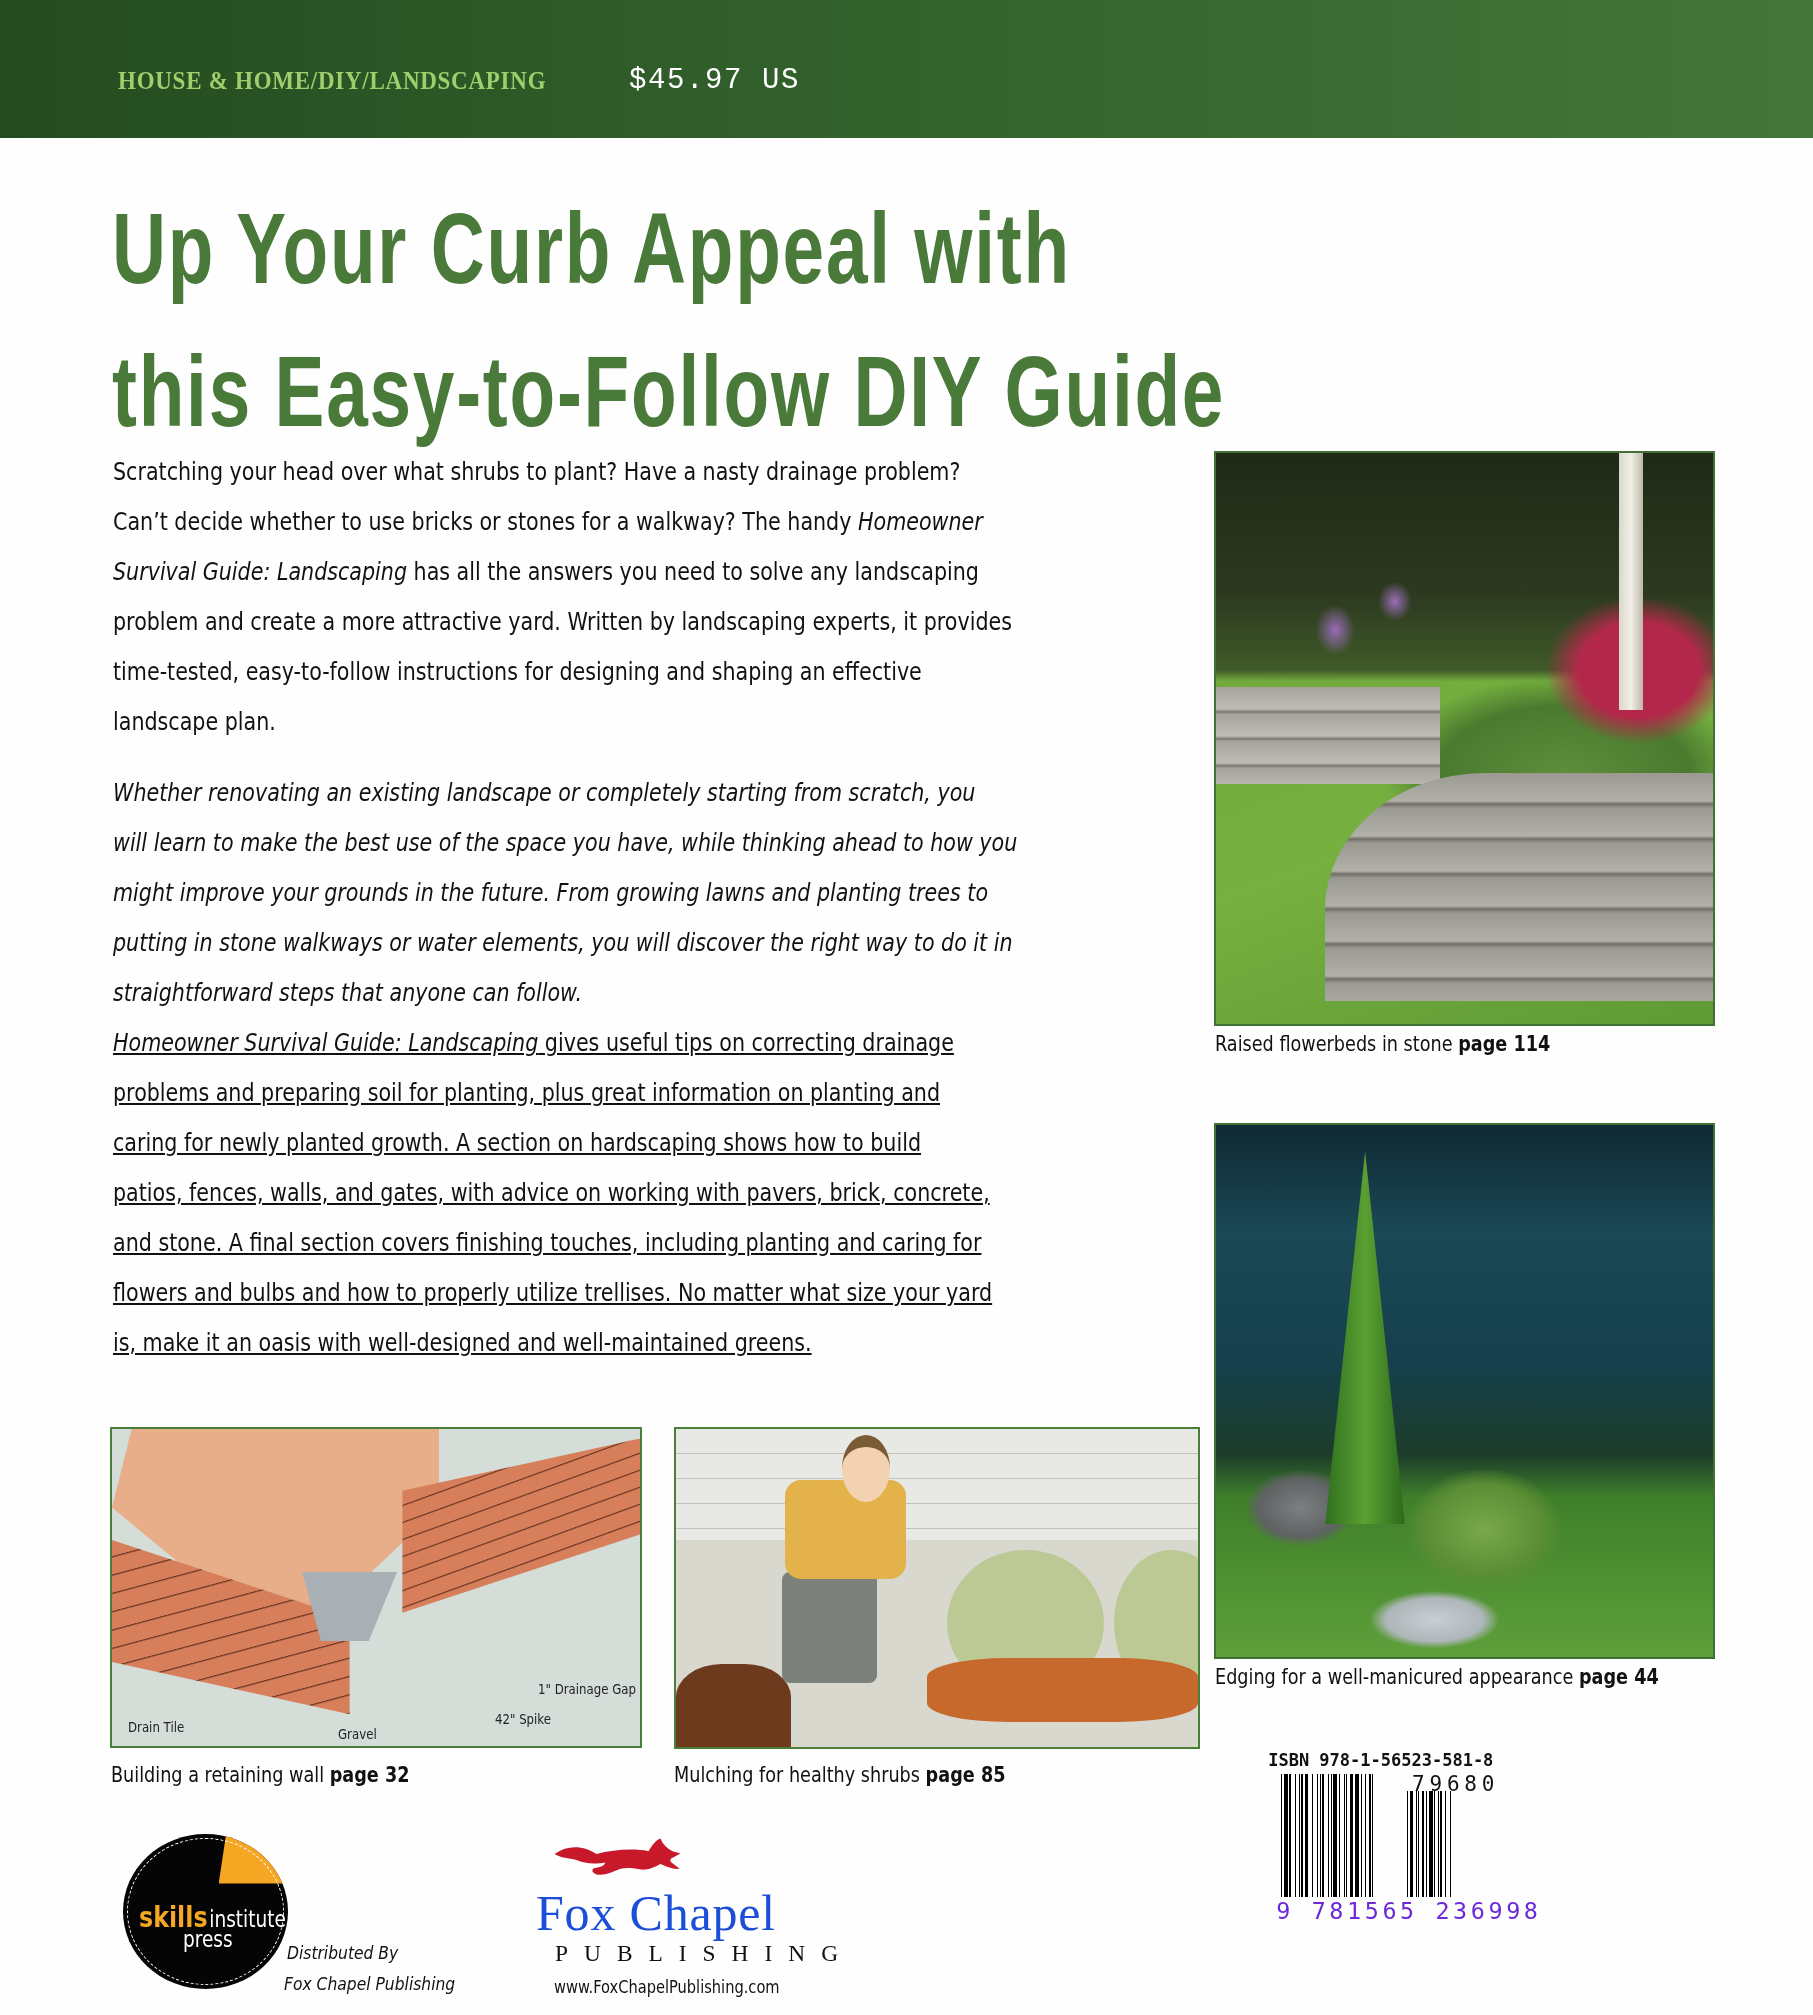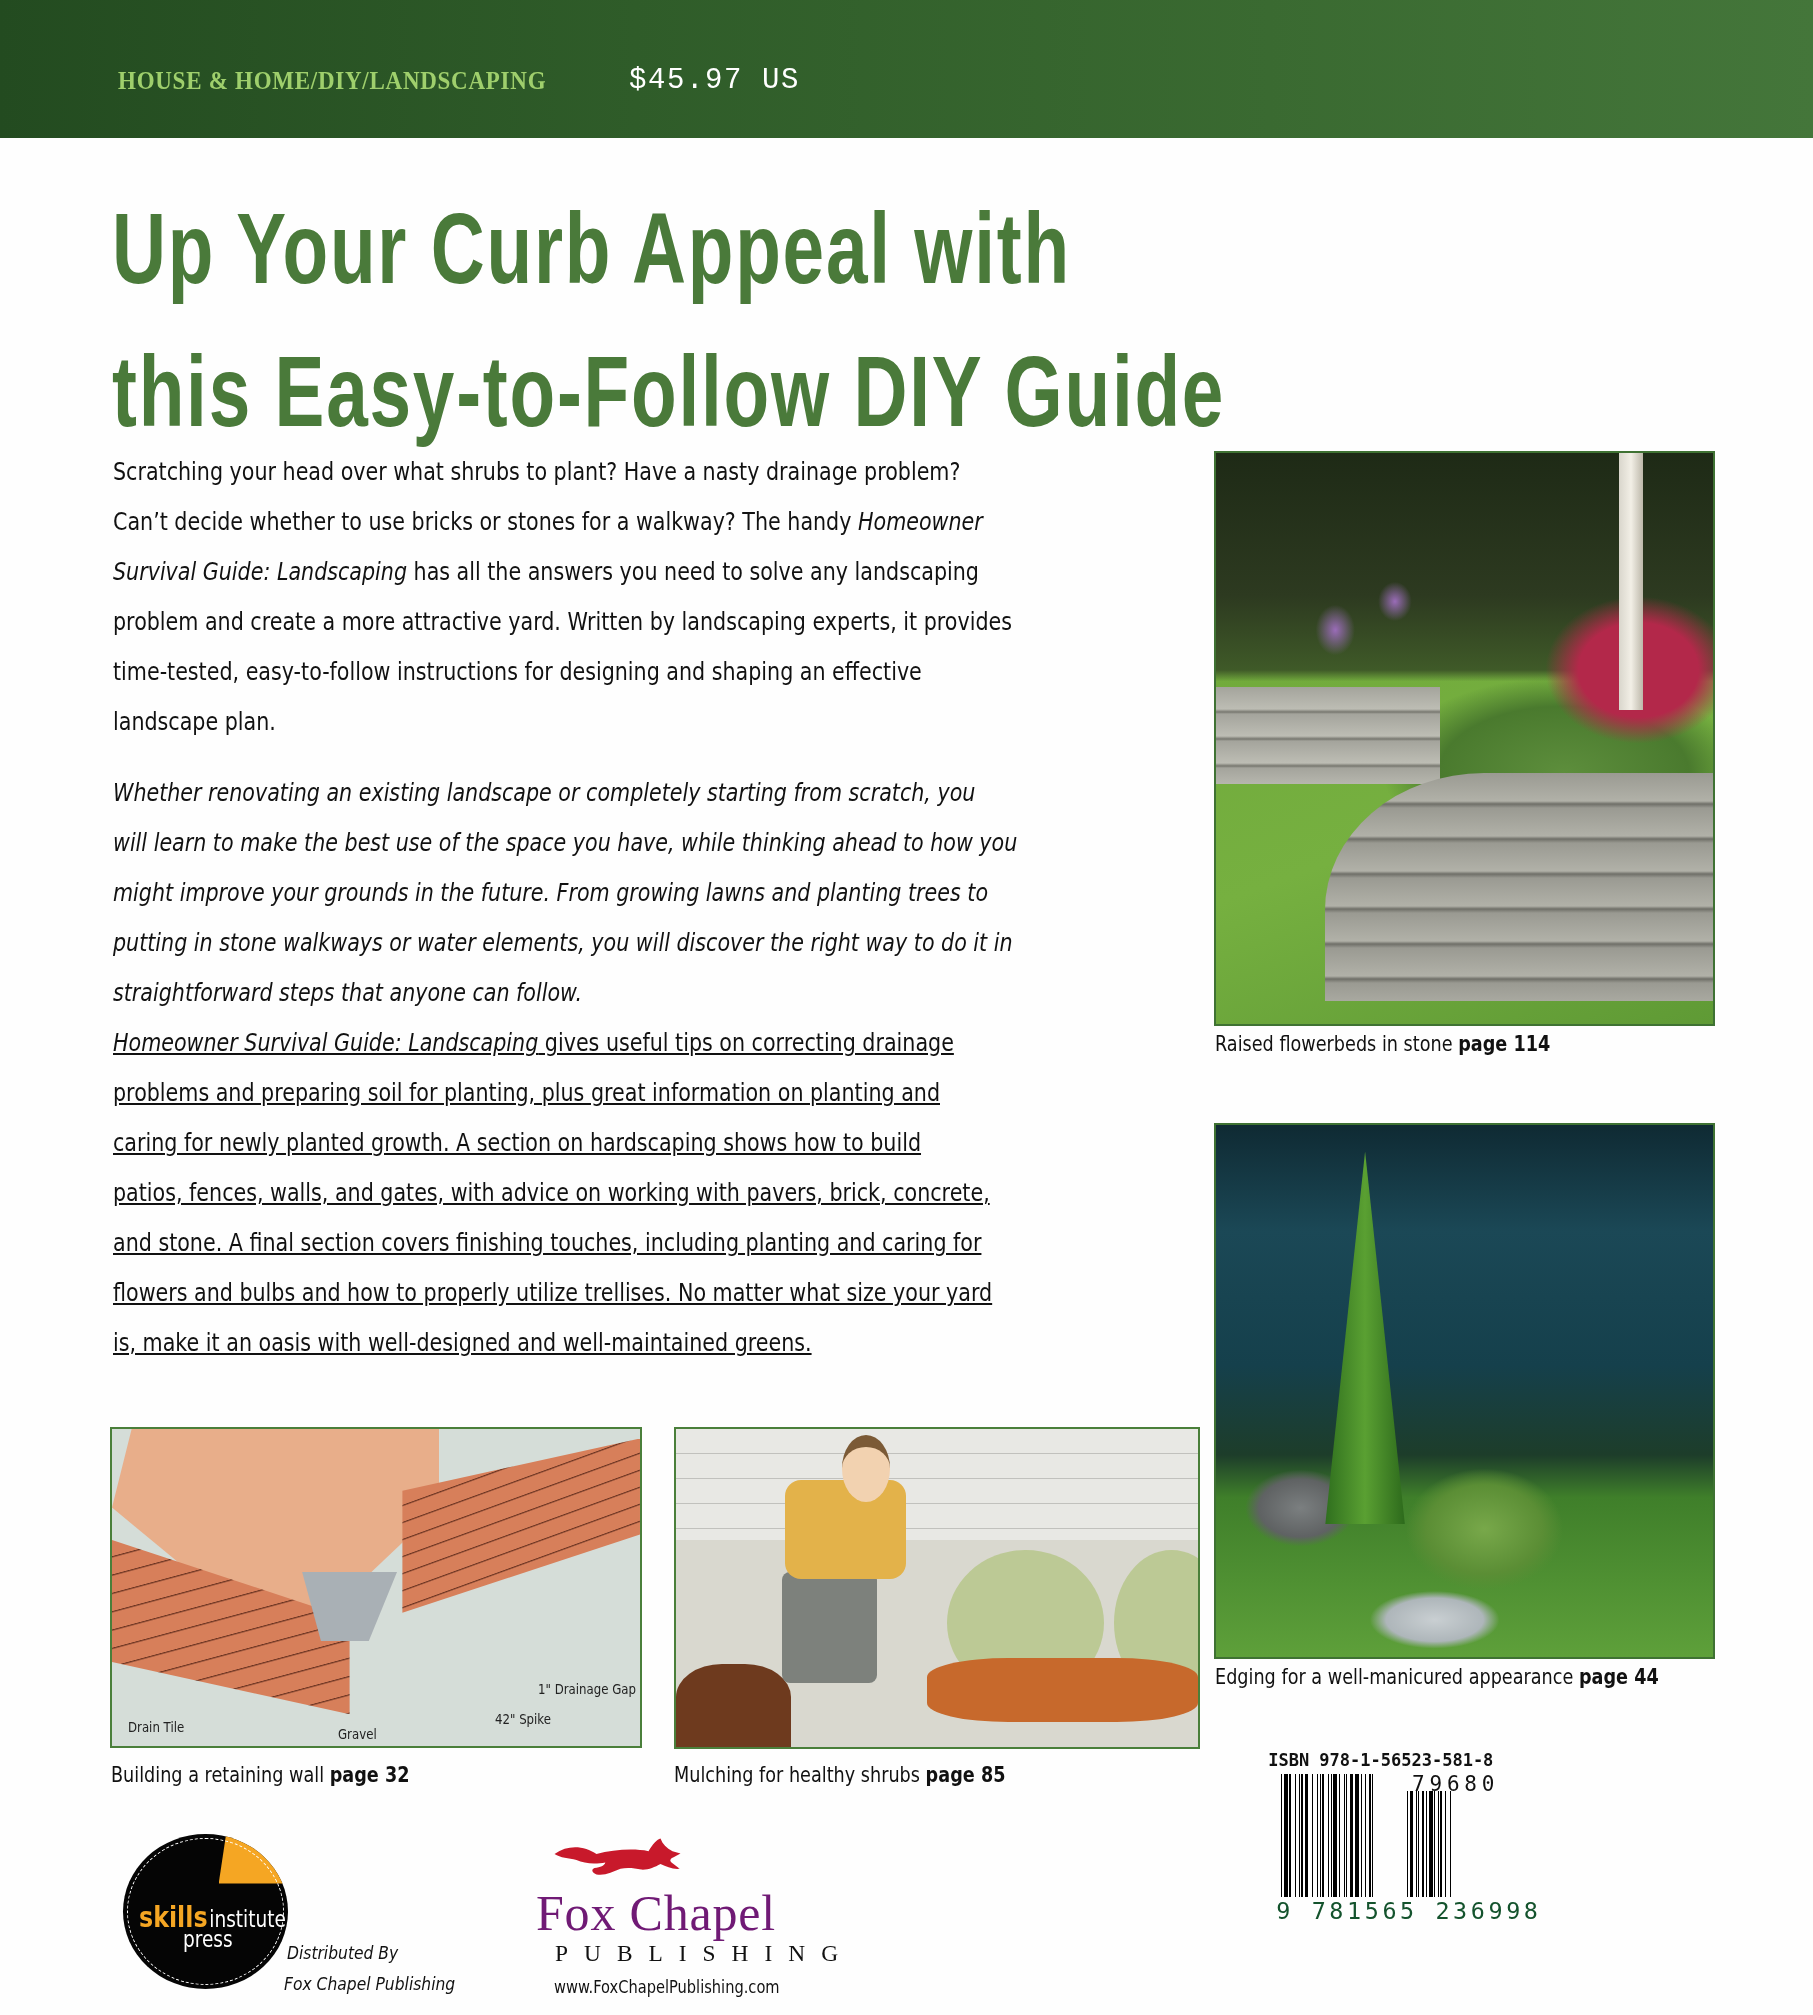--- a/index.html
+++ b/index.html
@@ -72,30 +72,30 @@
   #skills-logo .ring{position:absolute;left:4px;top:4px;right:4px;bottom:4px;border:1.6px dashed #fff;border-radius:50%;}
   #skills-logo .sail{position:absolute;left:58%;top:0;width:45%;height:32%;background:#f5a623;clip-path:polygon(10% 0,100% 60%,100% 100%,0 100%);}
   #skills-logo .txt{position:absolute;left:16px;top:66px;white-space:nowrap;font-family:"DejaVu Sans",sans-serif;transform:scaleX(0.82);transform-origin:left top;}
   #skills-word{color:#f5a623;font-weight:bold;font-size:29px;}
   #institute-word{color:#fff;font-size:22.6px;}
   #press-word{position:absolute;left:60px;top:92px;color:#fff;font-size:22.6px;font-family:"DejaVu Sans",sans-serif;transform:scaleX(0.82);transform-origin:left top;}
   .dist{font-family:"DejaVu Sans",sans-serif;font-style:italic;font-size:18.5px;white-space:nowrap;transform:scaleX(0.84);transform-origin:left top;color:#111;}
   #distributed-by{left:287px;top:1942px;}
   #distributed-publisher{left:284px;top:1973px;}
   #fox-icon{left:552px;top:1836px;width:133px;height:48px;}
-  #fox-wordmark{left:536px;top:1884px;font-family:"Liberation Serif",serif;font-size:50px;color:#701a75;white-space:nowrap;letter-spacing:0.8px;}
+  #fox-wordmark{left:536px;top:1884px;font-family:"Liberation Serif",serif;font-size:50px;color:#1d4ed8;white-space:nowrap;letter-spacing:0.8px;}
   #fox-publishing{left:555px;top:1940px;font-family:"Liberation Serif",serif;font-size:23.4px;letter-spacing:16px;color:#111;white-space:nowrap;}
   #fox-url{left:554px;top:1977px;font-family:"DejaVu Sans",sans-serif;font-size:17px;color:#111;white-space:nowrap;transform:scaleX(0.86);transform-origin:left top;}
   
   #barcode-box{left:1265px;top:1741px;width:467px;height:177px;}
   #isbn-label{position:absolute;left:3.2px;top:8.9px;font-family:"DejaVu Sans Mono",monospace;font-size:17px;font-weight:bold;color:#111;white-space:nowrap;}
   #bars-main{position:absolute;left:16px;top:33px;width:117px;height:139px;display:flex;}
   #bars-addon{position:absolute;left:142px;top:50px;width:58px;height:121px;display:flex;}
   #addon-digits{position:absolute;left:147px;top:31px;font-family:"DejaVu Sans Mono",monospace;font-size:21px;letter-spacing:4.8px;color:#111;}
-  #barcode-digits{position:absolute;left:9.7px;top:156px;font-family:"DejaVu Sans Mono",monospace;font-size:23.4px;letter-spacing:3.6px;color:#14532d;background:#fefefe;padding:0 1.6px;white-space:nowrap;}
+  #barcode-digits{position:absolute;left:9.7px;top:156px;font-family:"DejaVu Sans Mono",monospace;font-size:23.4px;letter-spacing:3.6px;color:#6d28d9;background:#fefefe;padding:0 1.6px;white-space:nowrap;}
   .bar{height:100%;background:#000;}
   .gap{height:100%;}
 </style>
 </head>
 <body>
 
 <div id="top-band" class="abs"></div>
 <div id="category" class="abs">HOUSE &amp; HOME/DIY/LANDSCAPING</div>
 <div id="price" class="abs">$45.97 US</div>
 

